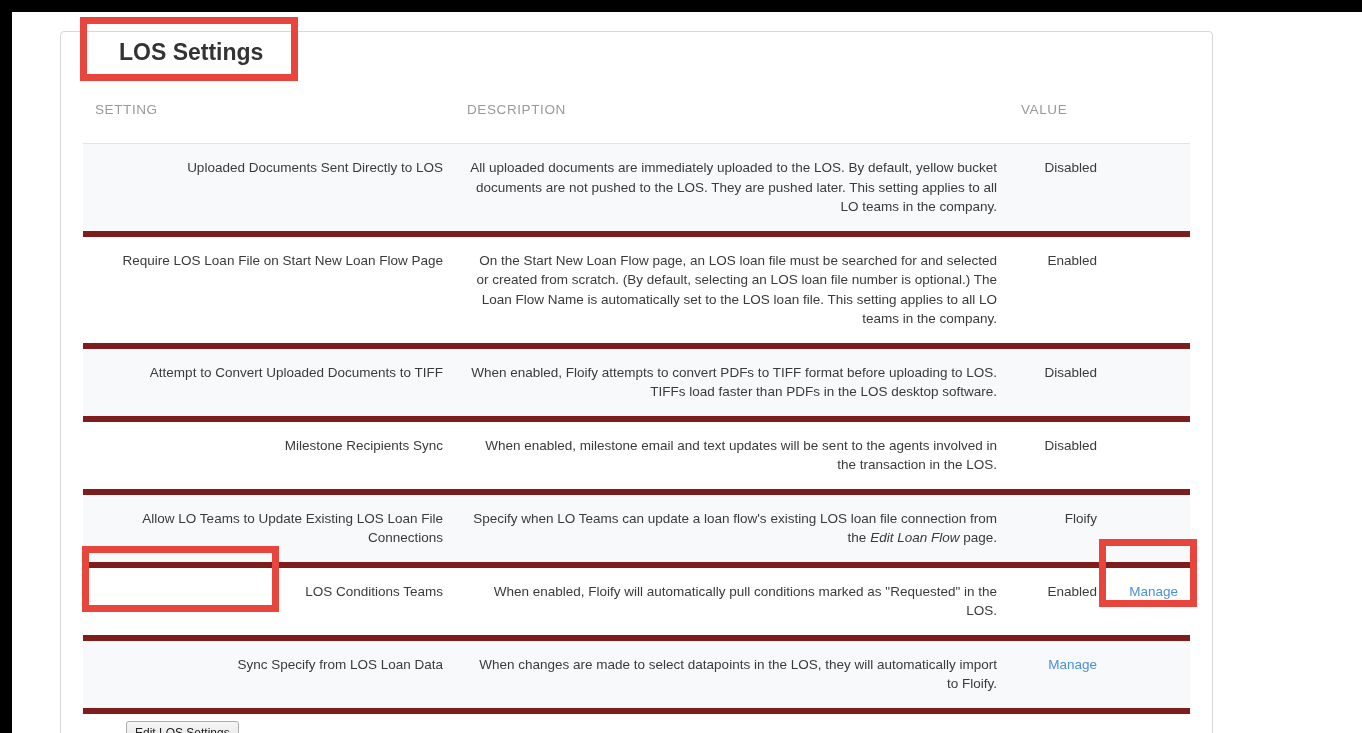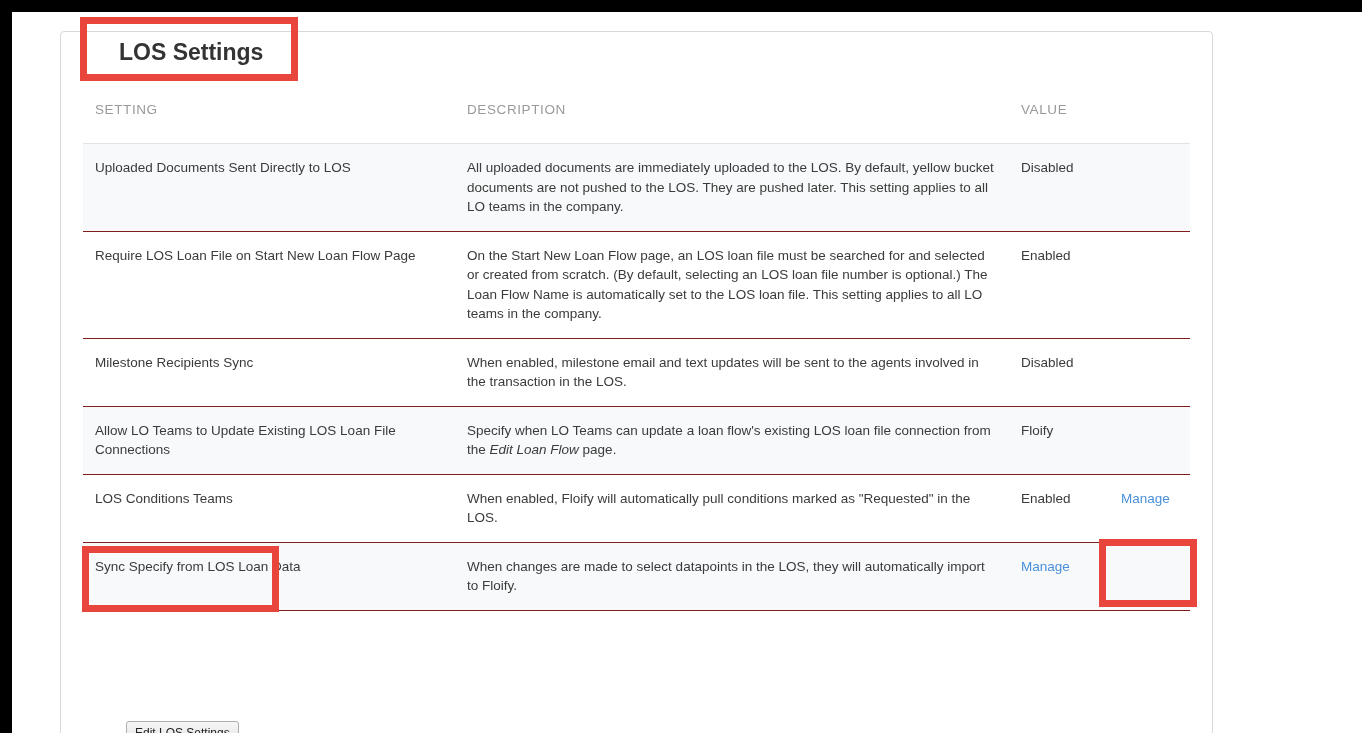--- a/index.html
+++ b/index.html
@@ -78,21 +78,22 @@
     padding: 8px 0 26px 12px;
     border-bottom: 1px solid #e3e3e3;
     vertical-align: bottom;
   }
   table.settings td {
     font-size: 13.5px;
     color: #3b3b3b;
     padding: 14px 12px 14px 12px;
     vertical-align: top;
     line-height: 19.5px;
-    border-bottom: 1px solid #7f1d1d;
+    border-bottom: 6px solid #7f1d1d;
+    text-align: right;
   }
   table.settings tr.alt td {
     background: #f8f9fa;
   }
   .col-setting { width: 372px; }
   .col-desc    { width: 554px; }
   .col-value   { width: 100px; }
   .col-action  { width: 81px; }
   .link {
     color: #4a90d9;
@@ -161,20 +162,26 @@
             <td>All uploaded documents are immediately uploaded to the LOS. By default, yellow bucket documents are not pushed to the LOS. They are pushed later. This setting applies to all LO teams in the company.</td>
             <td>Disabled</td>
             <td></td>
           </tr>
           <tr>
             <td>Require LOS Loan File on Start New Loan Flow Page</td>
             <td>On the Start New Loan Flow page, an LOS loan file must be searched for and selected or created from scratch. (By default, selecting an LOS loan file number is optional.) The Loan Flow Name is automatically set to the LOS loan file. This setting applies to all LO teams in the company.</td>
             <td>Enabled</td>
             <td></td>
           </tr>
+          <tr class="alt">
+            <td>Attempt to Convert Uploaded Documents to TIFF</td>
+            <td>When enabled, Floify attempts to convert PDFs to TIFF format before uploading to LOS. TIFFs load faster than PDFs in the LOS desktop software.</td>
+            <td>Disabled</td>
+            <td></td>
+          </tr>
           <tr>
             <td>Milestone Recipients Sync</td>
             <td>When enabled, milestone email and text updates will be sent to the agents involved in the transaction in the LOS.</td>
             <td>Disabled</td>
             <td></td>
           </tr>
           <tr class="alt">
             <td>Allow LO Teams to Update Existing LOS Loan File Connections</td>
             <td><span>Specify when LO Teams can update a loan flow's existing LOS loan file connection from the </span><em class="it">Edit Loan Flow</em><span> page.</span></td>
             <td>Floify</td>

